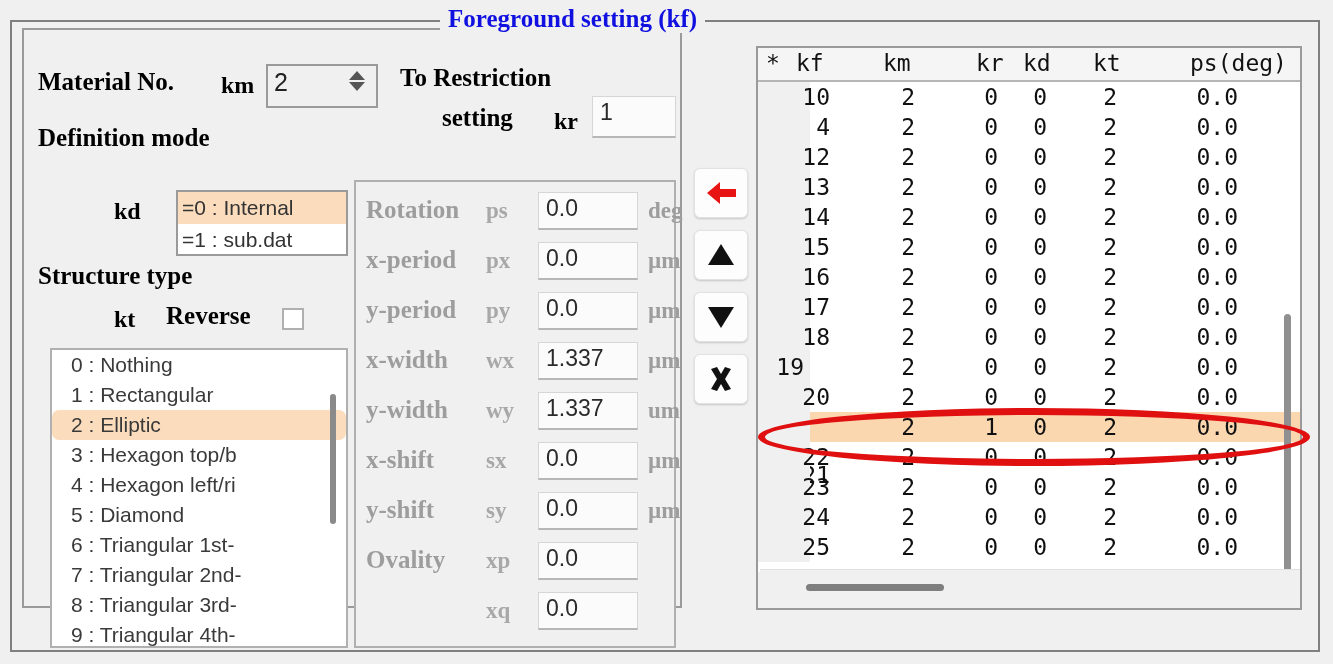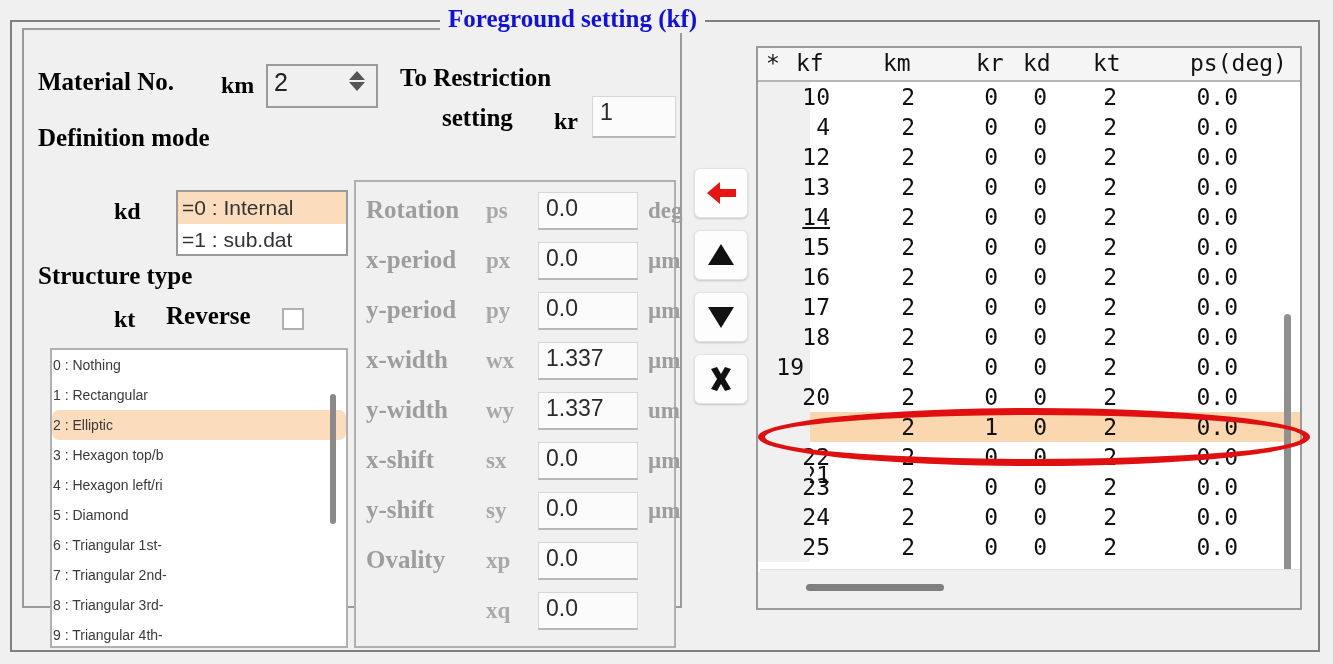--- a/index.html
+++ b/index.html
@@ -150,23 +150,23 @@
     height: 300px;
     border: 2px solid #b0b0b0;
     background: #ffffff;
     box-sizing: border-box;
     overflow: hidden;
   }
   .li {
     height: 30px;
     line-height: 30px;
     font-family: "Liberation Sans", sans-serif;
-    font-size: 14px;
+    font-size: 21px;
     color: #3a3a3a;
-    padding-left: 1px;
+    padding-left: 19px;
     white-space: nowrap;
   }
   .li.sel { background: #fbddbd; border-radius: 7px; }
   .lb-scroll {
     position: absolute;
     right: 6px;
     top: 4px;
     width: 14px;
     height: 292px;
   }
@@ -538,21 +538,21 @@
             <div class="gut"></div>
             <div class="td" style="right: 470px;">13</div>
             <div class="td" style="right: 385px;">2</div>
             <div class="td" style="right: 302px;">0</div>
             <div class="td" style="right: 253px;">0</div>
             <div class="td" style="right: 183px;">2</div>
             <div class="td" style="right: 62px;">0.0</div>
           </div>
           <div class="tr">
             <div class="gut"></div>
-            <div class="td" style="right: 470px; text-decoration: underline;">14</div>
+            <div class="td" style="right: 470px;">14</div>
             <div class="td" style="right: 385px;">2</div>
             <div class="td" style="right: 302px;">0</div>
             <div class="td" style="right: 253px;">0</div>
             <div class="td" style="right: 183px;">2</div>
             <div class="td" style="right: 62px;">0.0</div>
           </div>
           <div class="tr">
             <div class="gut"></div>
             <div class="td" style="right: 470px;">15</div>
             <div class="td" style="right: 385px;">2</div>

